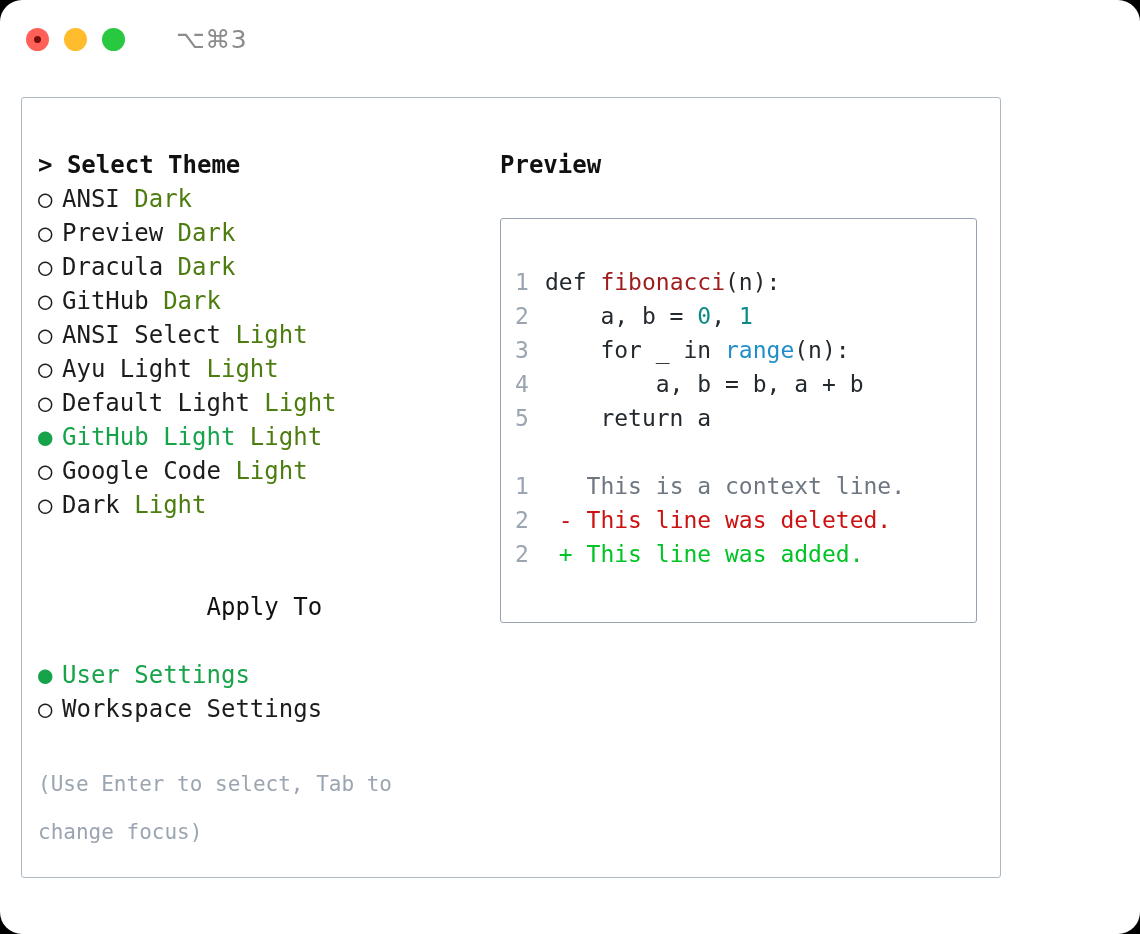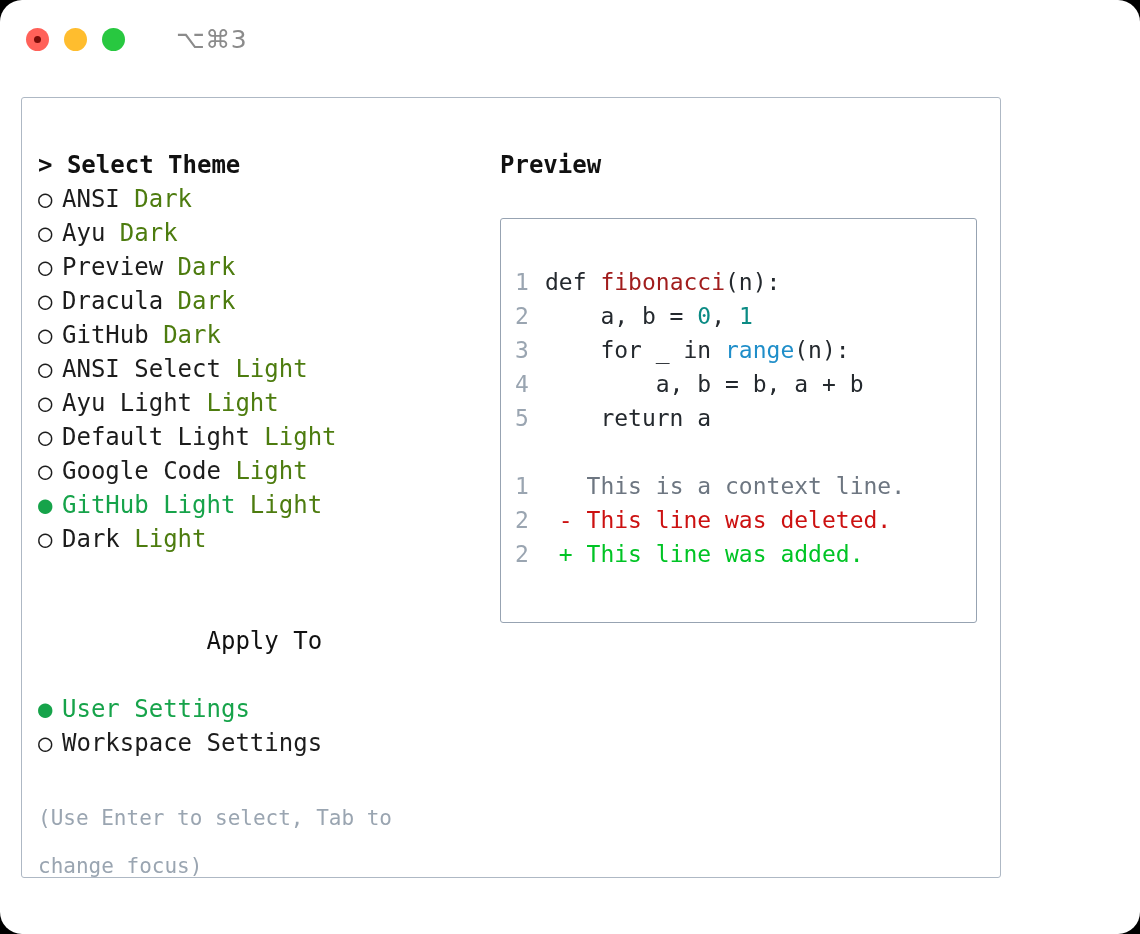--- a/index.html
+++ b/index.html
@@ -206,29 +206,28 @@
 
   <div class="panel">
     <div class="columns">
 
       <div class="left-col">
 
         <div class="section-head">&gt; Select Theme</div>
 
         <div id="theme-list">
             <div class="opt-row"><span class="bullet">○ </span><span class="opt-label">ANSI </span><span class="opt-variant">Dark</span></div>
-            <div class="opt-row"><span class="bullet">○ </span><span class="opt-label">Ayu </span><span class="opt-variant">Dark</span></div>
             <div class="opt-row"><span class="bullet">○ </span><span class="opt-label">Preview </span><span class="opt-variant">Dark</span></div>
             <div class="opt-row"><span class="bullet">○ </span><span class="opt-label">Dracula </span><span class="opt-variant">Dark</span></div>
             <div class="opt-row"><span class="bullet">○ </span><span class="opt-label">GitHub </span><span class="opt-variant">Dark</span></div>
             <div class="opt-row"><span class="bullet">○ </span><span class="opt-label">ANSI Select </span><span class="opt-variant">Light</span></div>
             <div class="opt-row"><span class="bullet">○ </span><span class="opt-label">Ayu Light </span><span class="opt-variant">Light</span></div>
             <div class="opt-row"><span class="bullet">○ </span><span class="opt-label">Default Light </span><span class="opt-variant">Light</span></div>
+            <div class="opt-row selected"><span class="bullet">● </span><span class="opt-label">GitHub Light </span><span class="opt-variant">Light</span></div>
             <div class="opt-row"><span class="bullet">○ </span><span class="opt-label">Google Code </span><span class="opt-variant">Light</span></div>
-            <div class="opt-row selected"><span class="bullet">● </span><span class="opt-label">GitHub Light </span><span class="opt-variant">Light</span></div>
             <div class="opt-row"><span class="bullet">○ </span><span class="opt-label">Dark </span><span class="opt-variant">Light</span></div>
           </div>
 
         <div class="spacer-lg"></div>
 
         <div class="section-head plain">
           <span class="bullet"> </span><span>Apply To</span>
         </div>
 
         <div id="apply-to-list">

